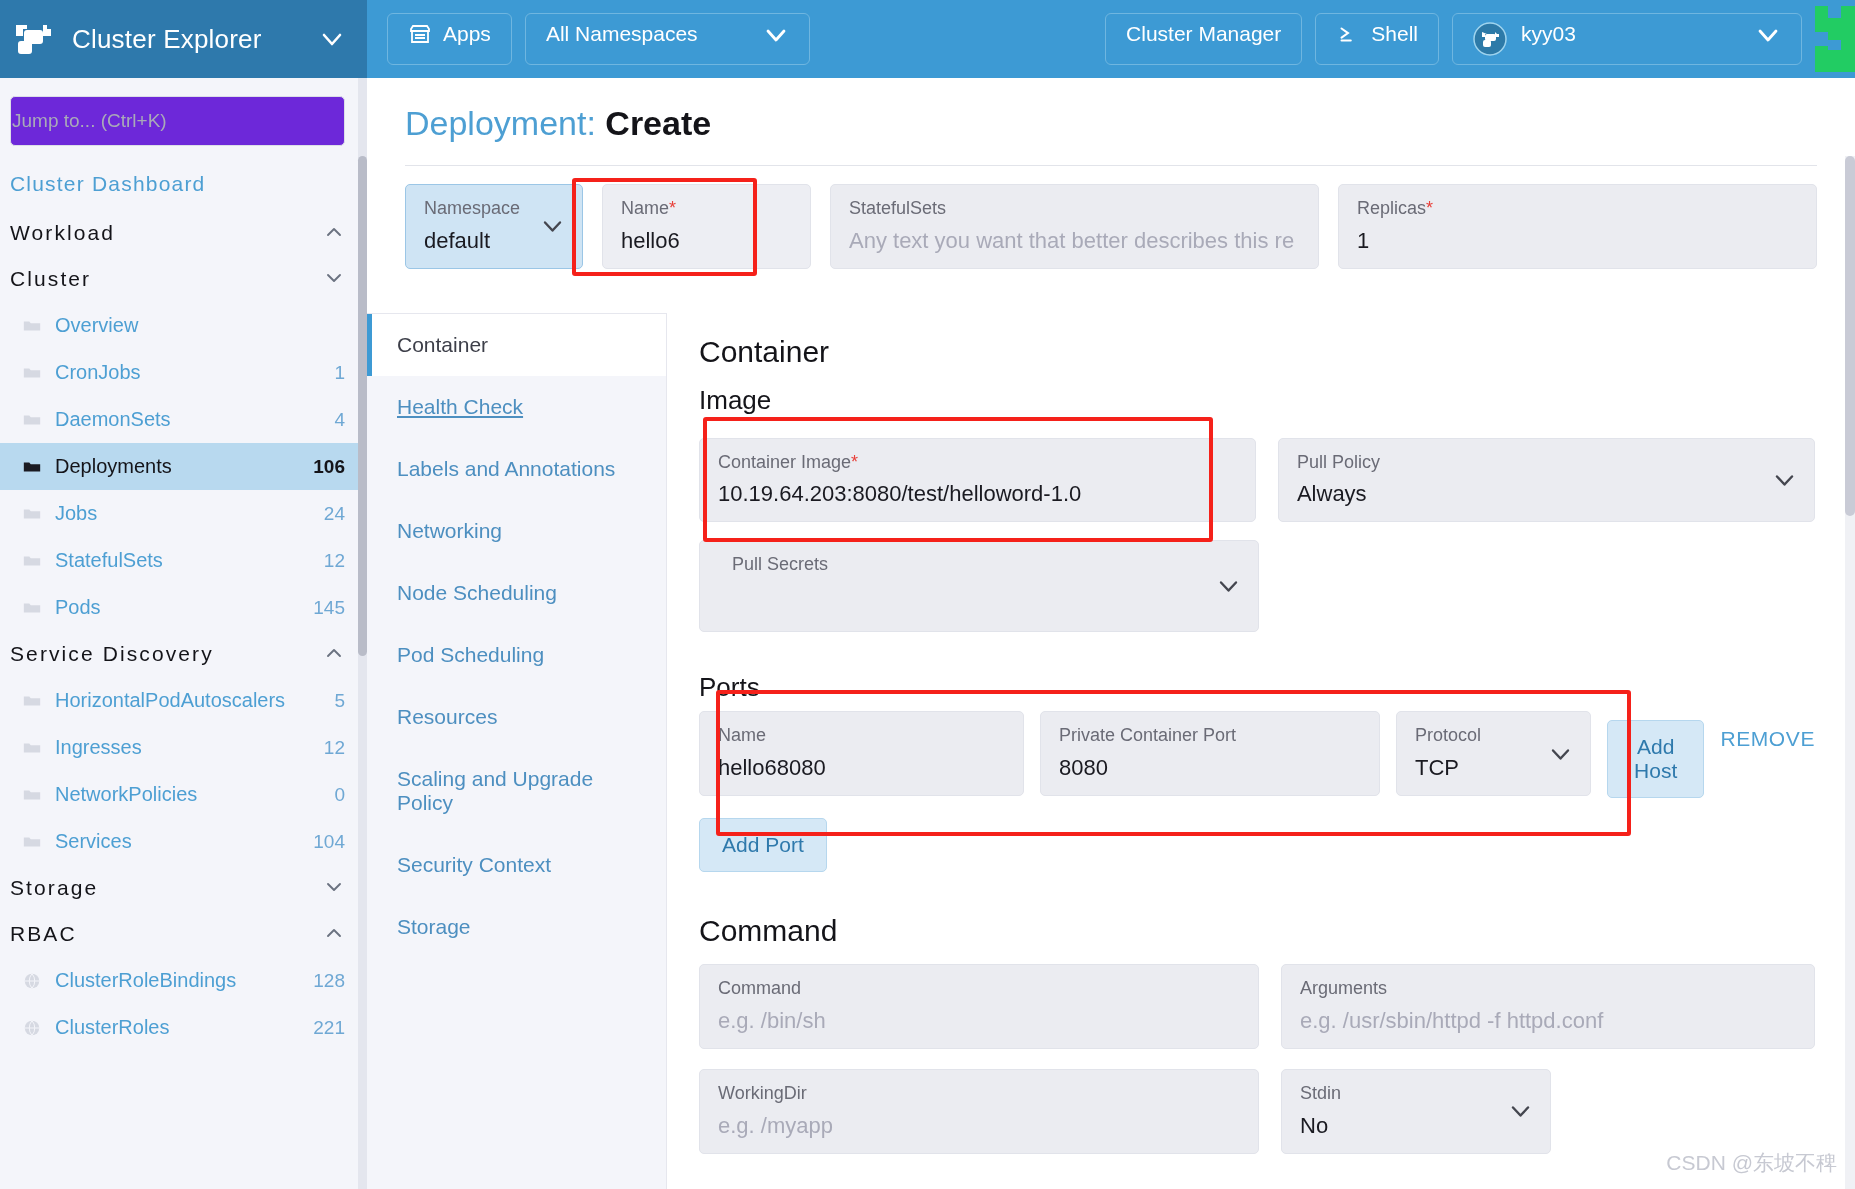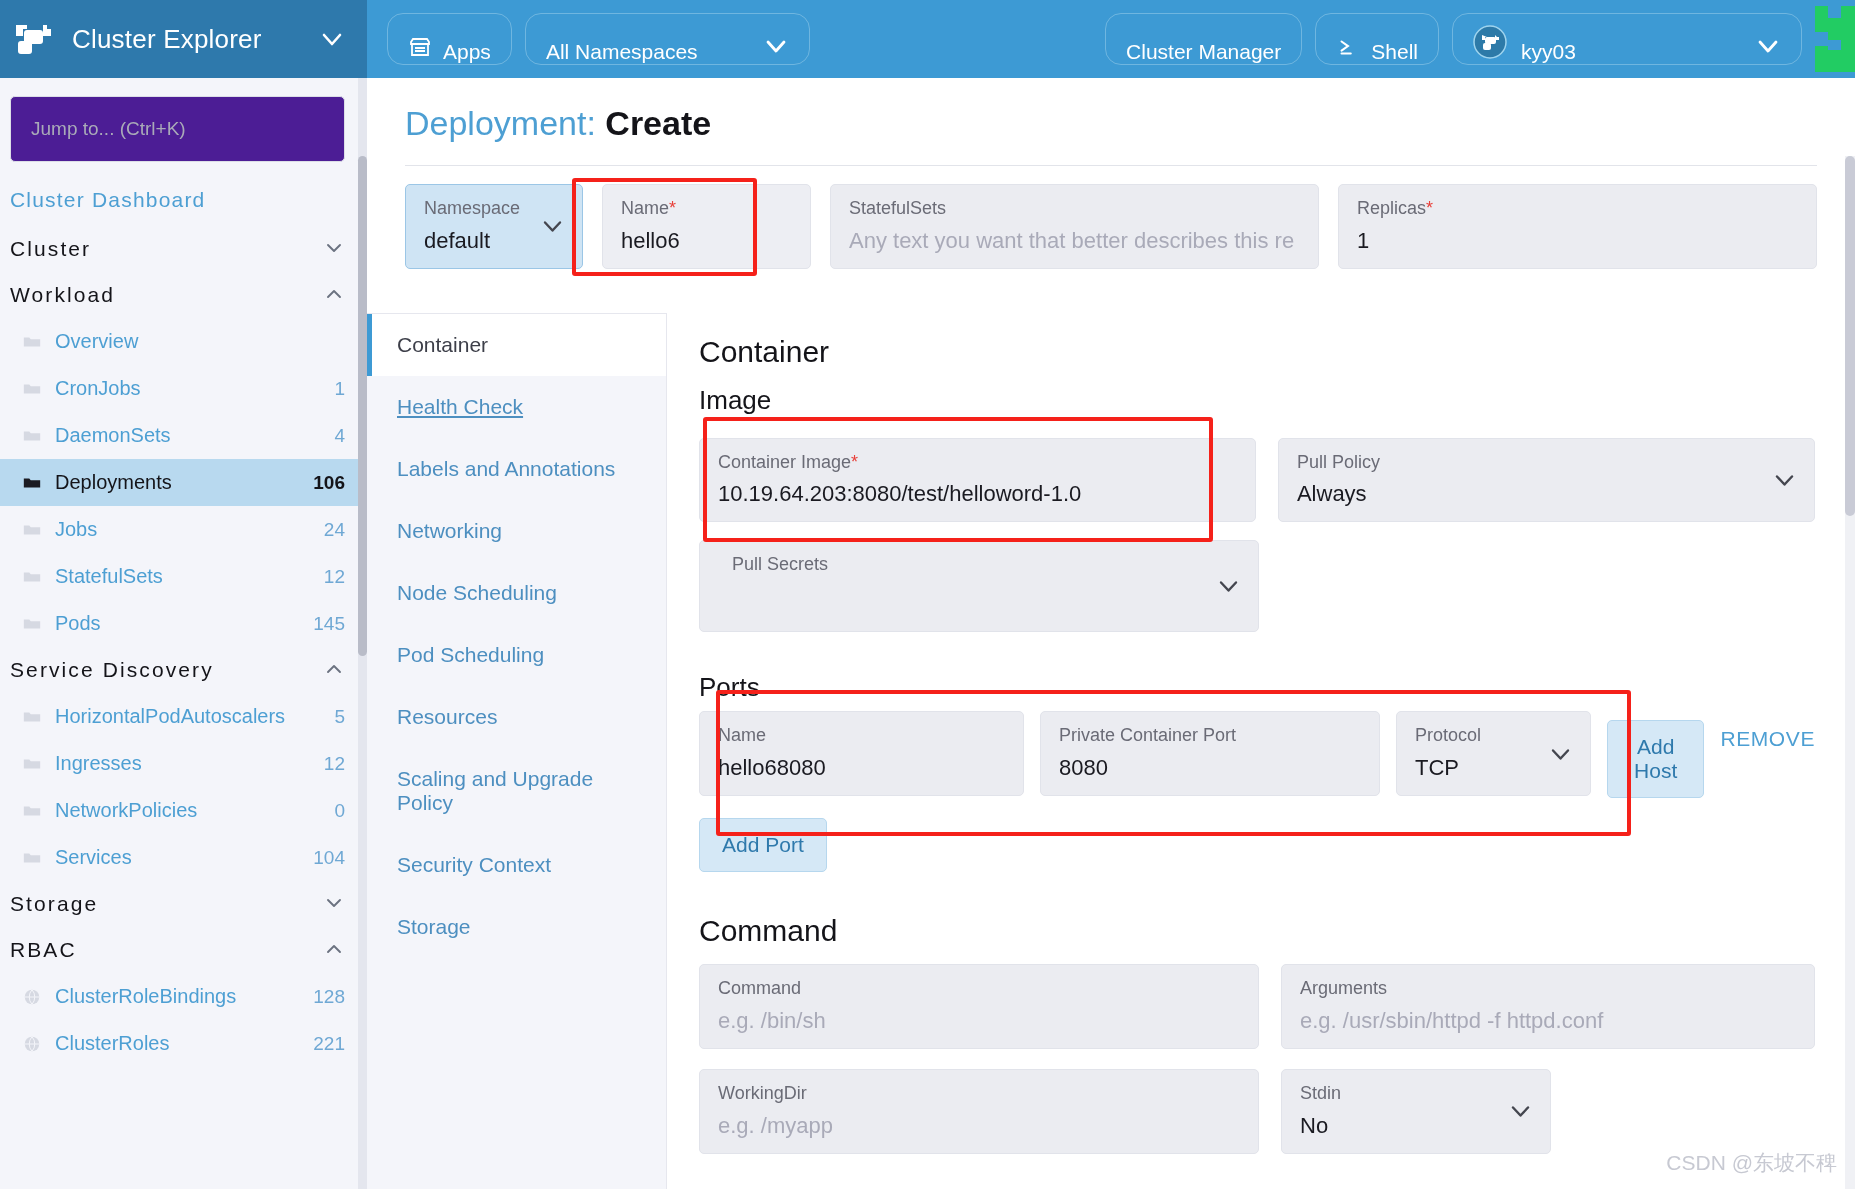--- a/index.html
+++ b/index.html
@@ -23,23 +23,23 @@
     padding: 0 22px 0 12px; flex: 0 0 78px;
   }
   .brand-logo { width: 46px; height: 46px; flex: 0 0 46px; position: relative; }
   .brand-title {
     color: #fff; font-size: 26px; font-weight: 400; flex: 1; letter-spacing: .2px;
   }
   .chev-white { width: 26px; height: 26px; flex: 0 0 26px; }
 
   .jump-wrap { padding: 18px 22px 10px 10px; }
   .jump-input {
-    width: 100%; height: 66px; border: 1px solid #dcdee7; border-radius: 5px;
-    background: #4c1d95; color: #a9aab8; font-size: 19px;
-    padding: 0 20px; font-family: "Liberation Sans", sans-serif; outline: none;
+    width: 100%; height: 50px; border: 1px solid #dcdee7; border-radius: 5px;
+    background: #6d28d9; color: #a9aab8; font-size: 19px;
+    padding: 0 1px; font-family: "Liberation Sans", sans-serif; outline: none;
   }
   .jump-input::placeholder { color: #a9aab8; }
 
   .nav { flex: 1; overflow: hidden; padding-top: 4px; }
   .nav-link-top {
     color: #4d9fd3; font-size: 21px; letter-spacing: 1.2px;
     padding: 12px 20px 14px 10px; cursor: pointer;
   }
   .group-head {
     display: flex; align-items: center; justify-content: space-between;
@@ -66,22 +66,22 @@
     background: #e4e6ee;
   }
 
   
   .main { flex: 1; height: 1189px; display: flex; flex-direction: column; min-width: 0; }
   .topbar {
     height: 78px; flex: 0 0 78px; background: #3d9ad4;
     display: flex; align-items: center; padding: 0 0 0 20px; gap: 13px;
   }
   .tb-btn {
-    height: 52px; border: 1px solid #6fb6e0; border-radius: 16px;
-    display: flex; align-items: flex-end; gap: 11px; padding: 0 20px;
+    height: 52px; border: 1px solid #6fb6e0; border-radius: 6px;
+    display: flex; align-items: flex-start; gap: 11px; padding: 8px 20px;
     color: #fff; font-size: 21px; cursor: pointer; background: transparent;
   }
   .tb-btn.ns { width: 285px; justify-content: space-between; }
   .tb-spacer { flex: 1; }
   .tb-btn.cluster-pick { width: 350px; justify-content: flex-start; gap: 14px; }
   .tb-btn.cluster-pick .cp-chev { margin-left: auto; }
   .green-logo { width: 40px; height: 78px; flex: 0 0 40px; position: relative; }
 
   .content { flex: 1; overflow: hidden; padding: 0 0 0 0; position: relative; background:#fff; }
 
@@ -182,29 +182,29 @@
     </div>
 
     <div class="jump-wrap">
       <input class="jump-input" type="text" placeholder="Jump to... (Ctrl+K)" style="">
     </div>
 
     <nav class="nav">
       <div class="nav-link-top">Cluster Dashboard</div>
       <div id="nav-groups">
           <div class="group-head">
+            <span>Workload</span>
+            <span class="caret"><svg viewBox="0 0 22 22" width="22" height="22">
+                <path d="M5 14 L11 8 L17 14" stroke="#6b7280" stroke-width="1.9" fill="none" stroke-linecap="round" stroke-linejoin="round"></path>
+              </svg></span>
+          </div>
+          <div class="group-head">
             <span>Cluster</span>
             <span class="caret"><svg viewBox="0 0 22 22" width="22" height="22">
                 <path d="M5 8 L11 14 L17 8" stroke="#6b7280" stroke-width="1.9" fill="none" stroke-linecap="round" stroke-linejoin="round"></path>
-              </svg></span>
-          </div>
-          <div class="group-head">
-            <span>Workload</span>
-            <span class="caret"><svg viewBox="0 0 22 22" width="22" height="22">
-                <path d="M5 14 L11 8 L17 14" stroke="#6b7280" stroke-width="1.9" fill="none" stroke-linecap="round" stroke-linejoin="round"></path>
               </svg></span>
           </div>
           <div class="nav-item">
             <span class="ico">
               <svg viewBox="0 0 22 22" width="20" height="20">
                 <path d="M2 6 h6 l1.6 2H20 v8 H2 Z" fill="#d6d9e2"></path>
               </svg>
             </span>
             <span class="lbl">Overview</span>
             <span class="cnt"></span>

